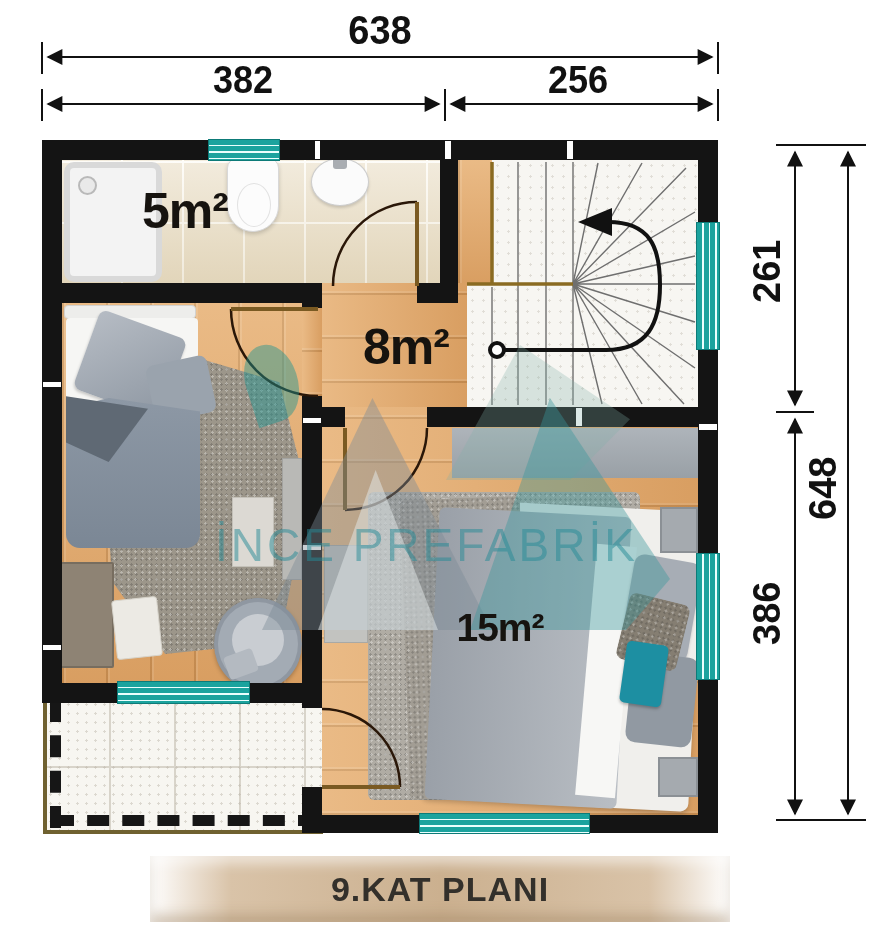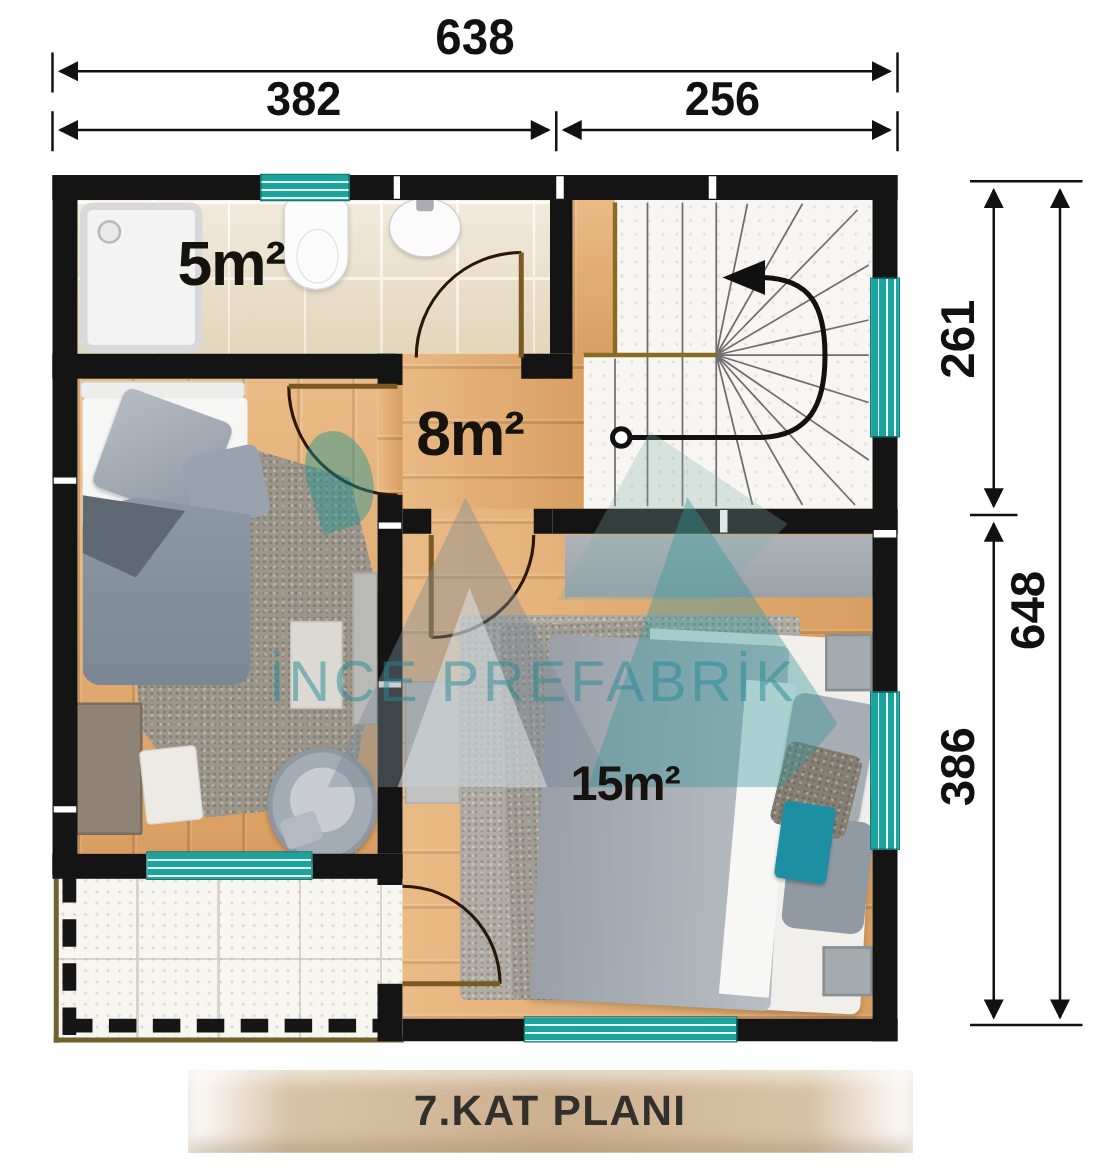--- a/index.html
+++ b/index.html
@@ -180,27 +180,27 @@
   </svg>
 
   <div class="abs" style="left:246px;top:344px;width:52px;height:78px;background:rgba(28,148,145,.45);border-radius:50% 50% 55% 0;transform:rotate(-18deg);"></div>
   <div class="abs" style="left:430px;top:345px;width:200px;height:135px;background:rgba(130,175,170,.28);clip-path:polygon(8% 100%,45% 0,100% 55%,70% 100%);"></div>
   <div class="abs" style="left:262px;top:398px;width:230px;height:232px;background:rgba(125,138,150,.42);clip-path:polygon(48% 0,100% 100%,0 100%);"></div>
   <div class="abs" style="left:318px;top:470px;width:120px;height:160px;background:rgba(228,234,234,.5);clip-path:polygon(48% 0,100% 100%,0 100%);"></div>
   <div class="abs" style="left:470px;top:398px;width:200px;height:232px;background:rgba(55,150,155,.4);clip-path:polygon(40% 0,100% 78%,78% 100%,0 100%);"></div>
   <div class="wm-brand" style="left:215px;top:518px;font-size:46px;">İNCE PREFABRİK</div>
 
   <div class="room-label" style="left:125px;top:186px;width:120px;font-size:50px;">5m²</div>
-  <div class="room-label" style="left:316px;top:322px;width:120px;font-size:50px;">8m²</div>
+  <div class="room-label" style="left:346px;top:322px;width:120px;font-size:50px;">8m²</div>
   <div class="room-label" style="left:425px;top:608px;width:150px;font-size:39px;">15m²</div>
 
   <div class="dim-label" style="left:330px;top:10px;width:100px;font-size:40px;">638</div>
   <div class="dim-label" style="left:193px;top:61px;width:100px;font-size:38px;">382</div>
   <div class="dim-label" style="left:528px;top:61px;width:100px;font-size:38px;">256</div>
   <div class="vdim" style="left:748px;top:221px;height:100px;font-size:38px;">261</div>
   <div class="vdim" style="left:748px;top:563px;height:100px;font-size:38px;">386</div>
   <div class="vdim" style="left:804px;top:438px;height:100px;font-size:38px;">648</div>
 
   <div class="title-band" style="left:150px;top:856px;width:580px;height:66px;">
-    <span>7.KAT PLANI</span>
+    <span>9.KAT PLANI</span>
   </div>
 
 </div>
 
 </body></html>

